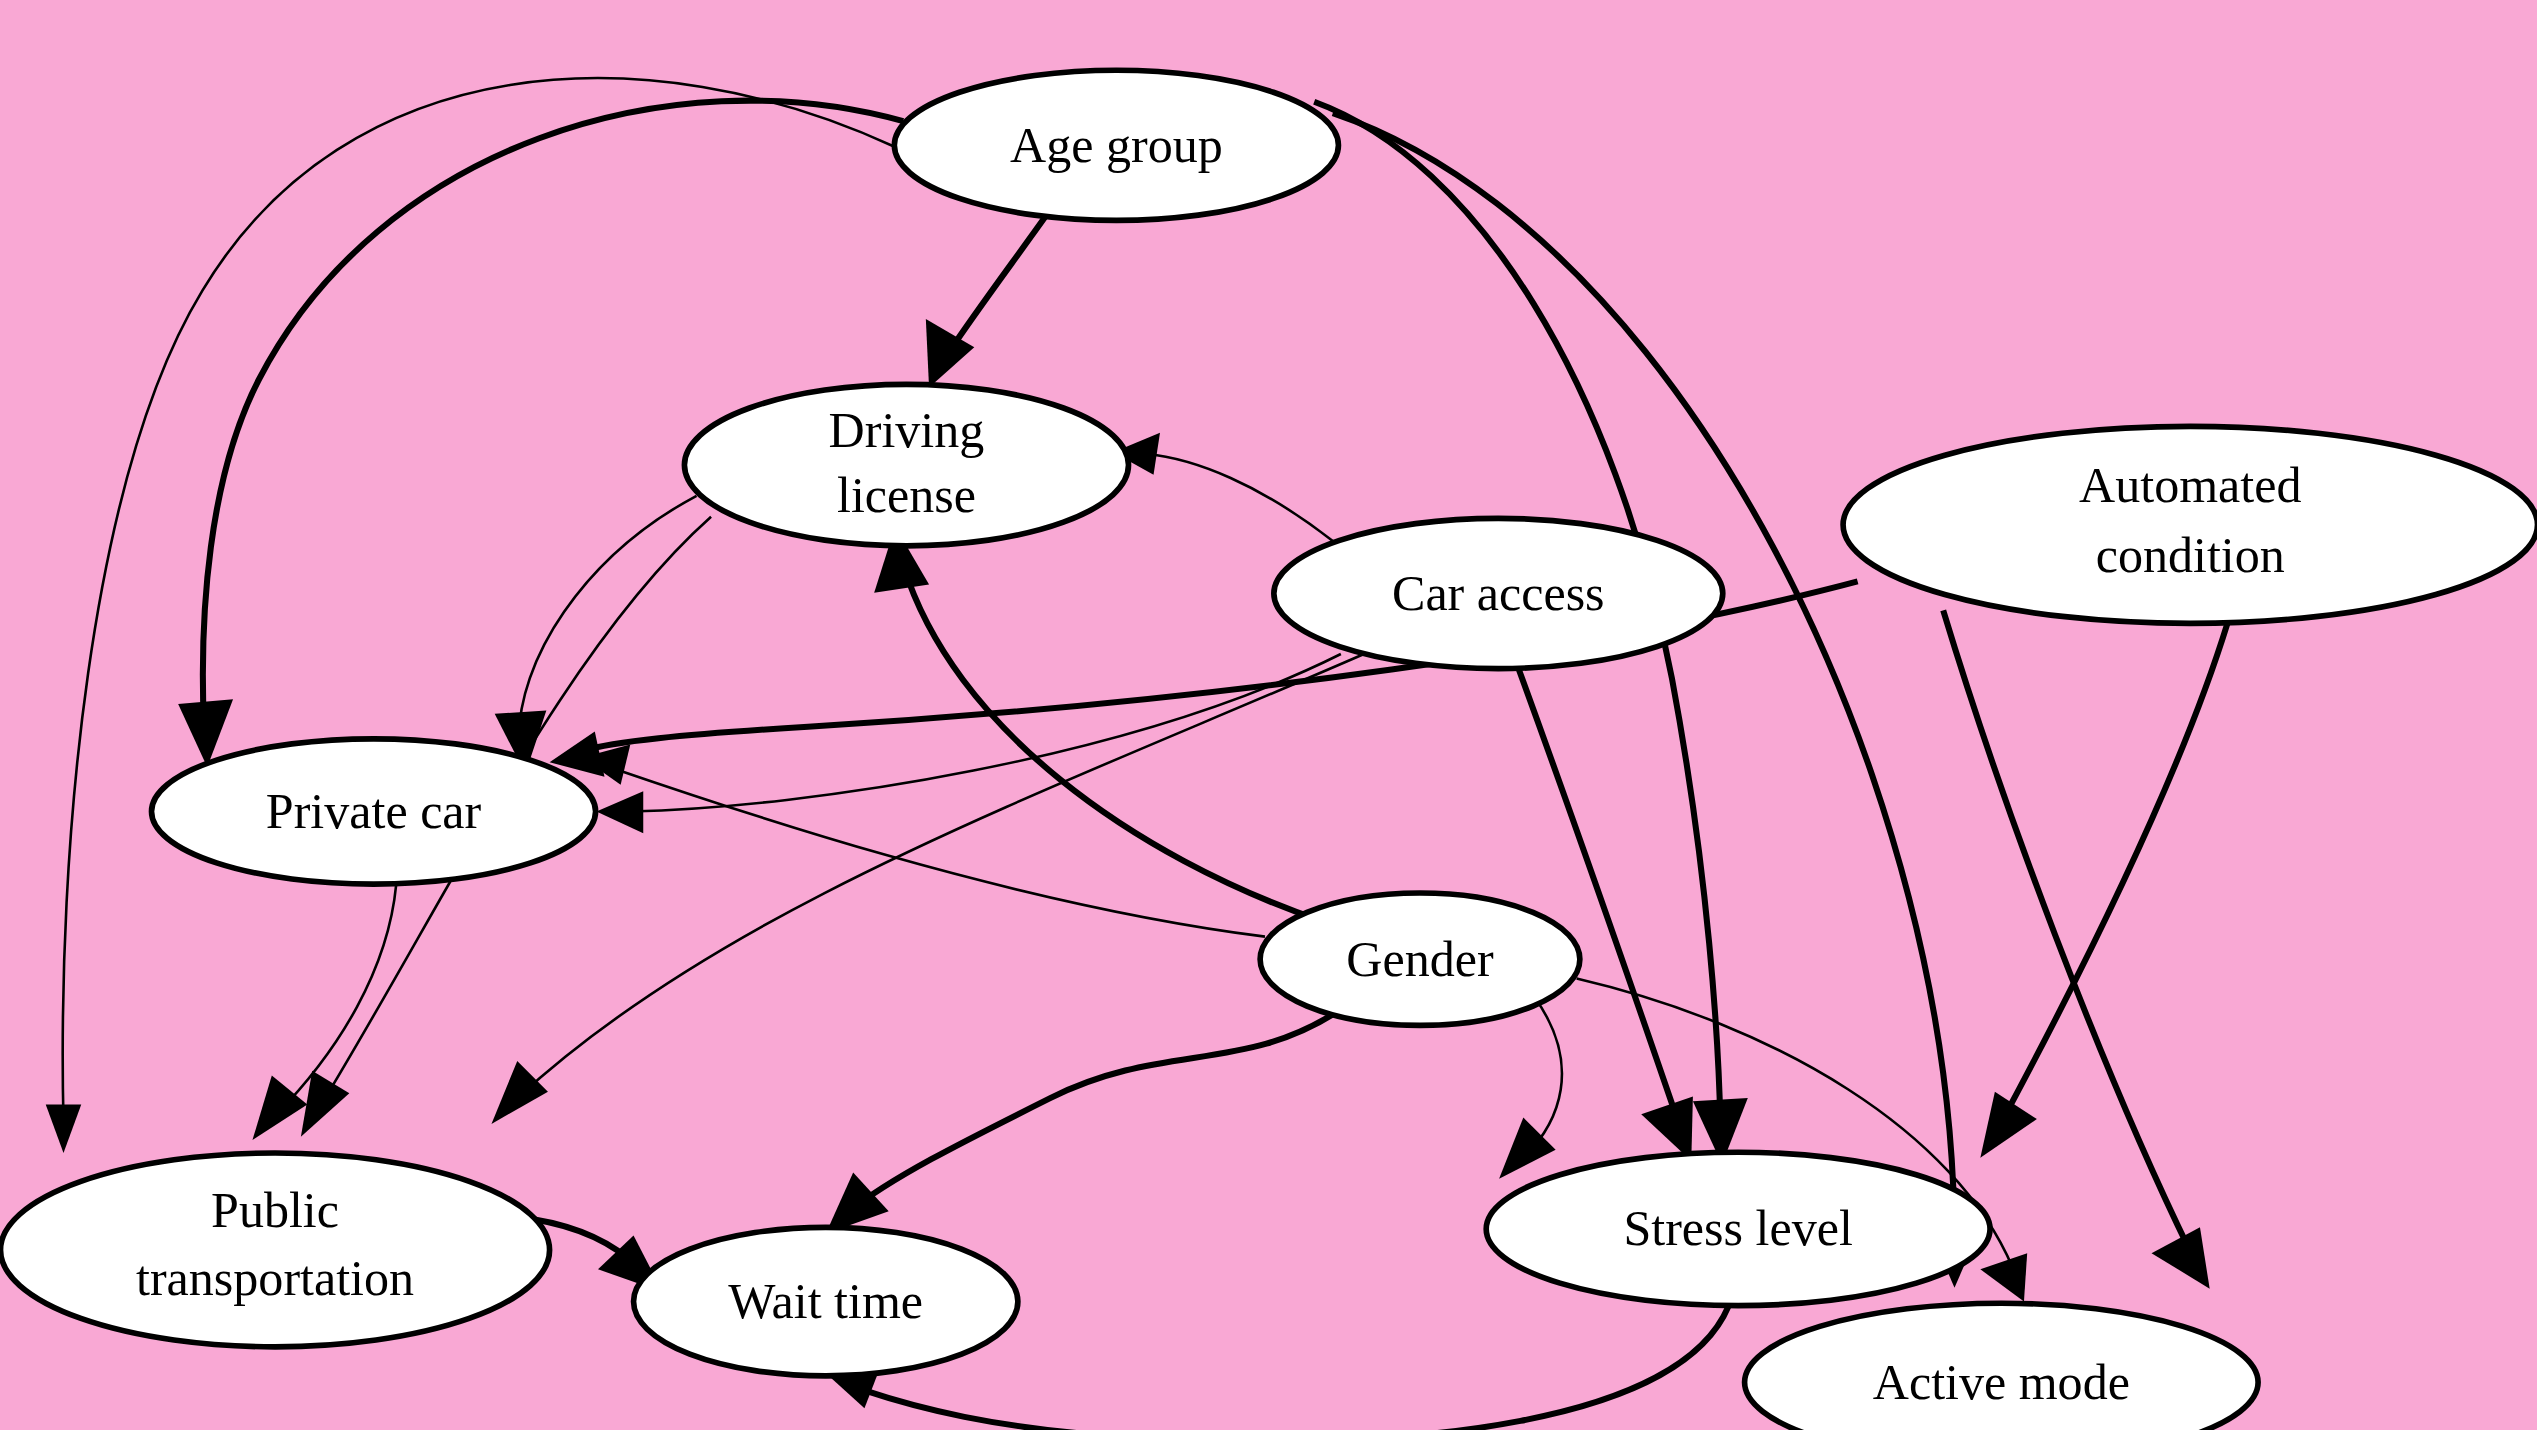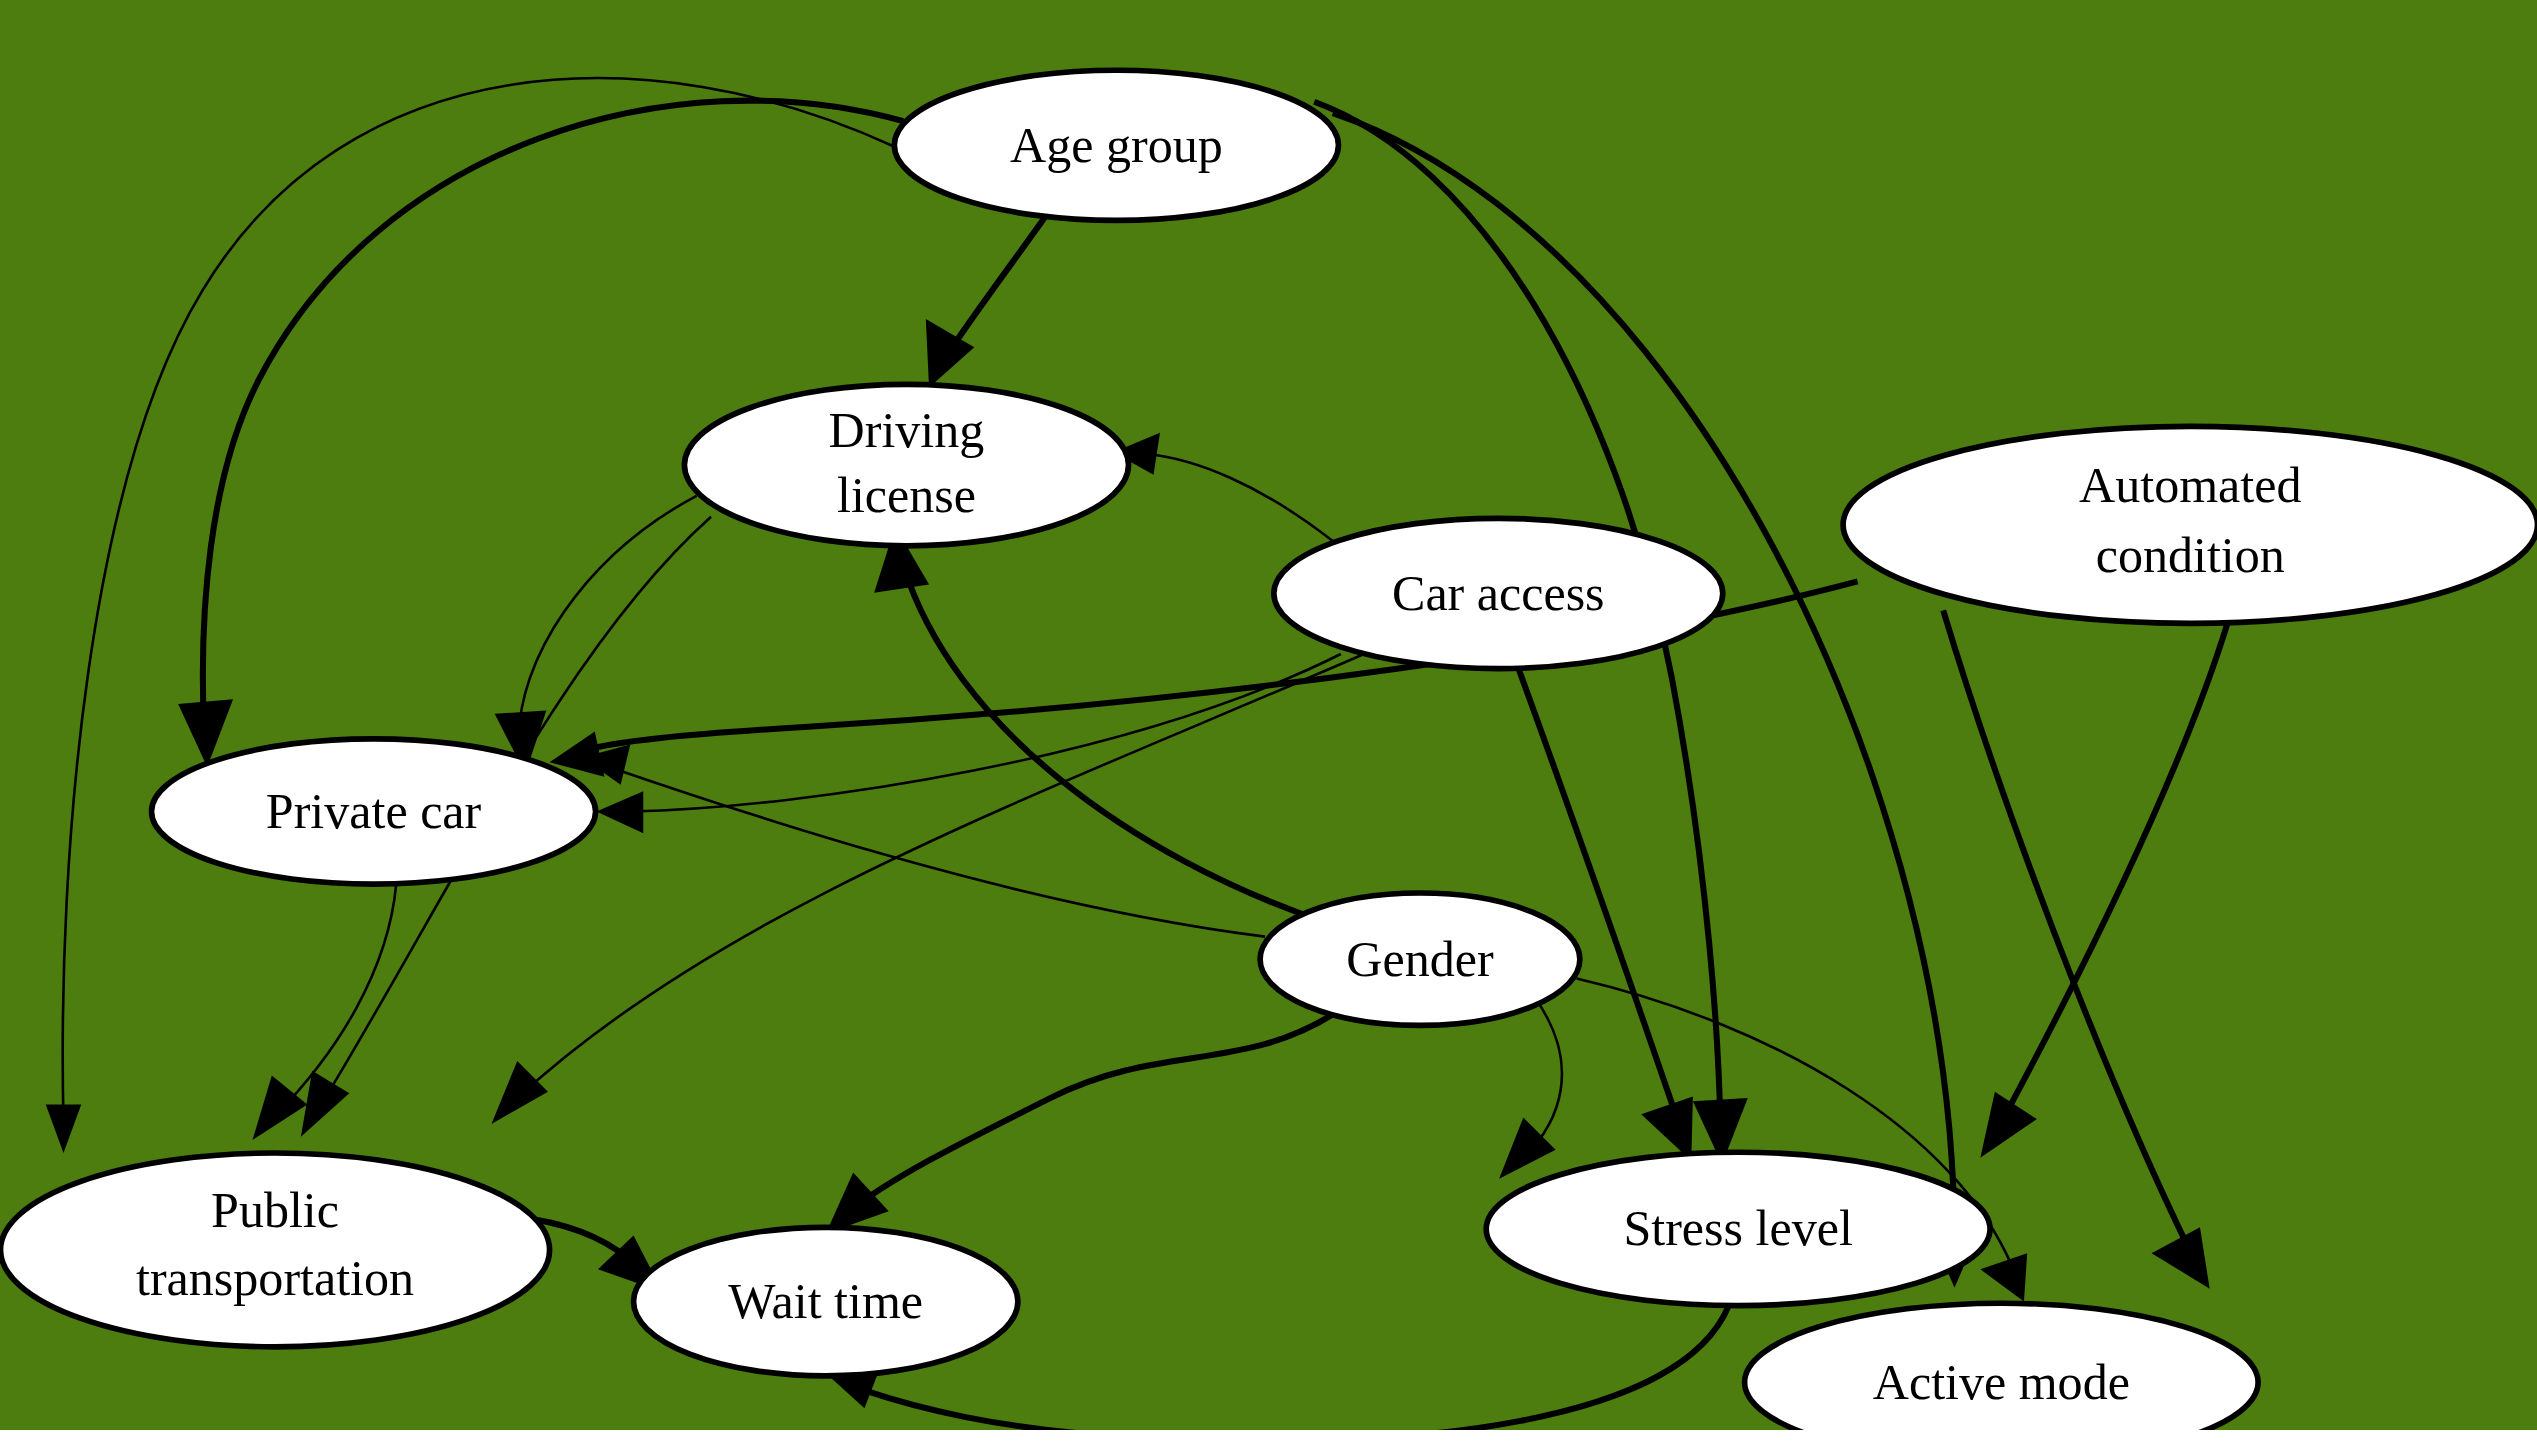--- a/index.html
+++ b/index.html
@@ -7,21 +7,21 @@
     padding: 0;
     background: #ffffff;
   }
   body {
     font-family: "Liberation Serif", "DejaVu Serif", serif;
   }
   #canvas-wrap {
     position: relative;
     width: 2538px;
     height: 1430px;
-    background: #4d7c0f;
+    background: #f9a8d4;
     overflow: hidden;
   }
   svg#graph {
     display: block;
     width: 2538px;
     height: 1455px;
   }
   .node-ellipse {
     fill: #ffffff;
     stroke: #000000;

